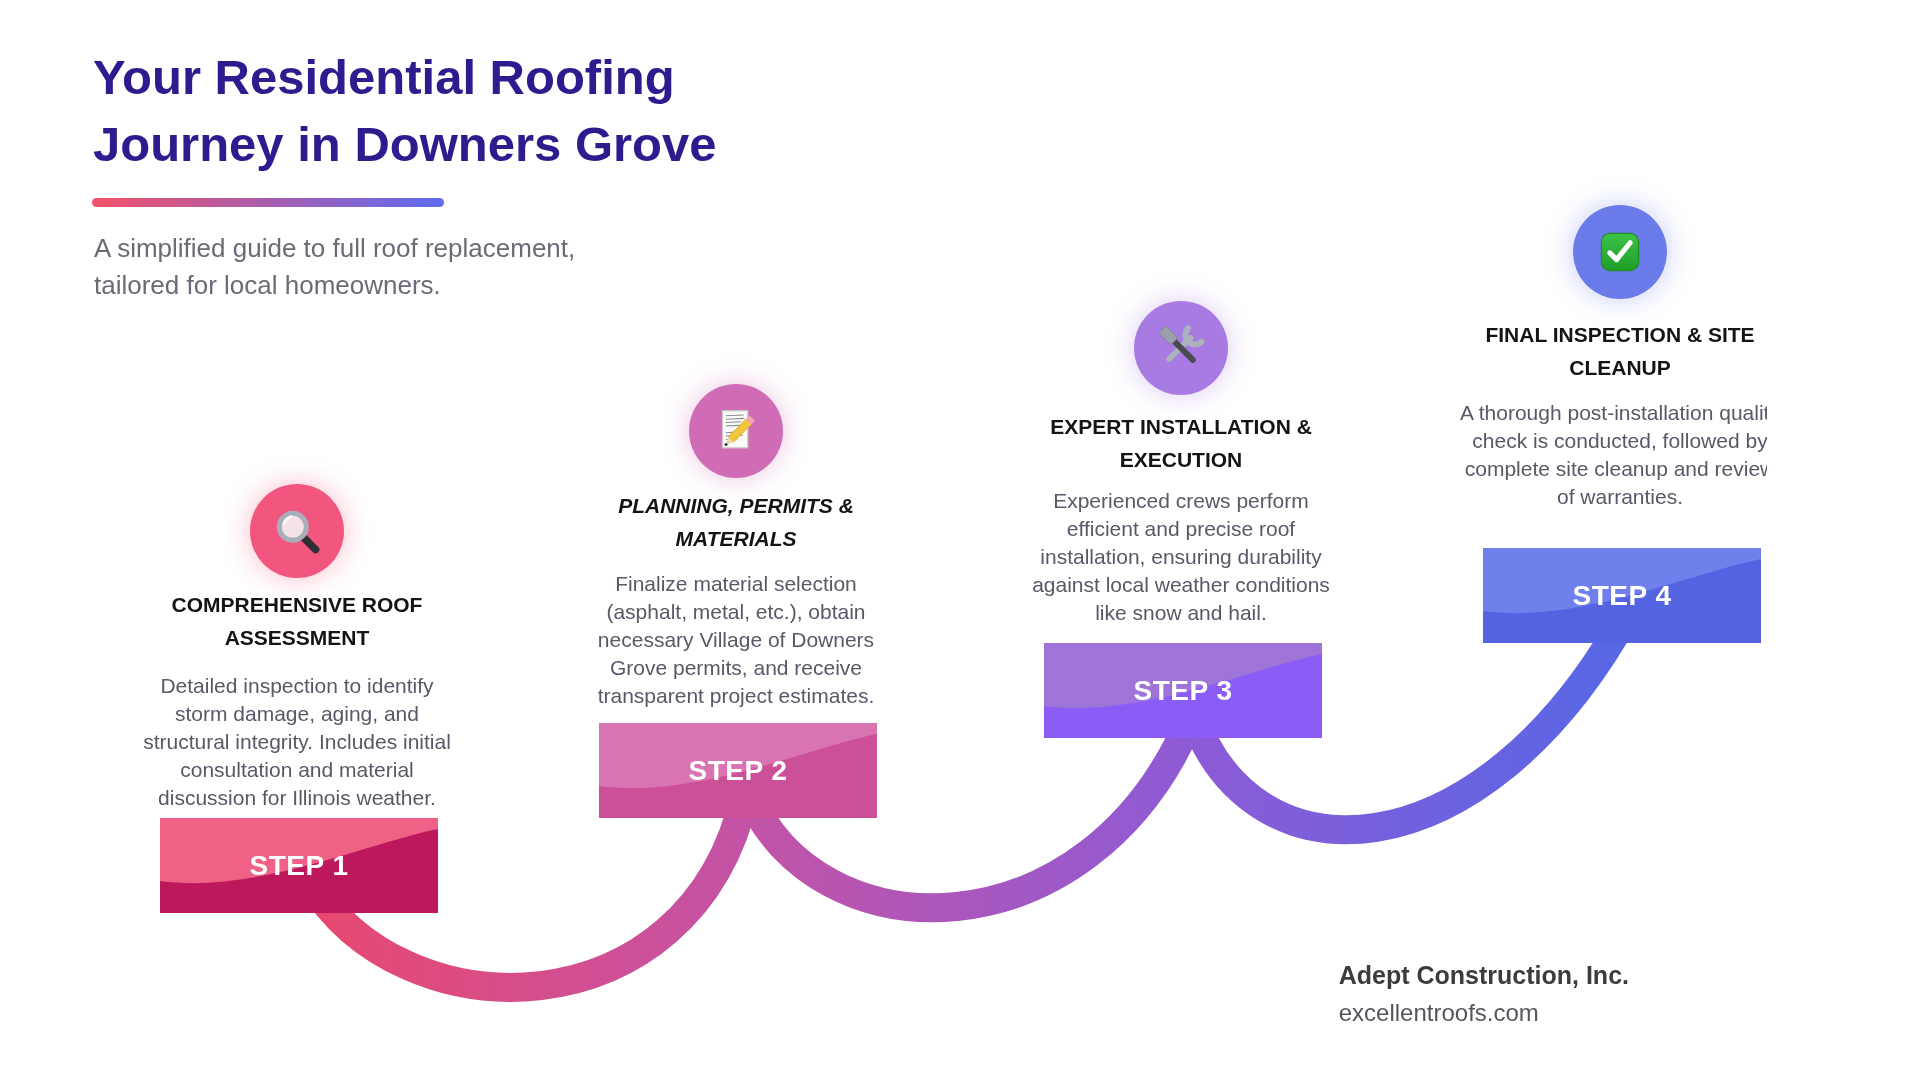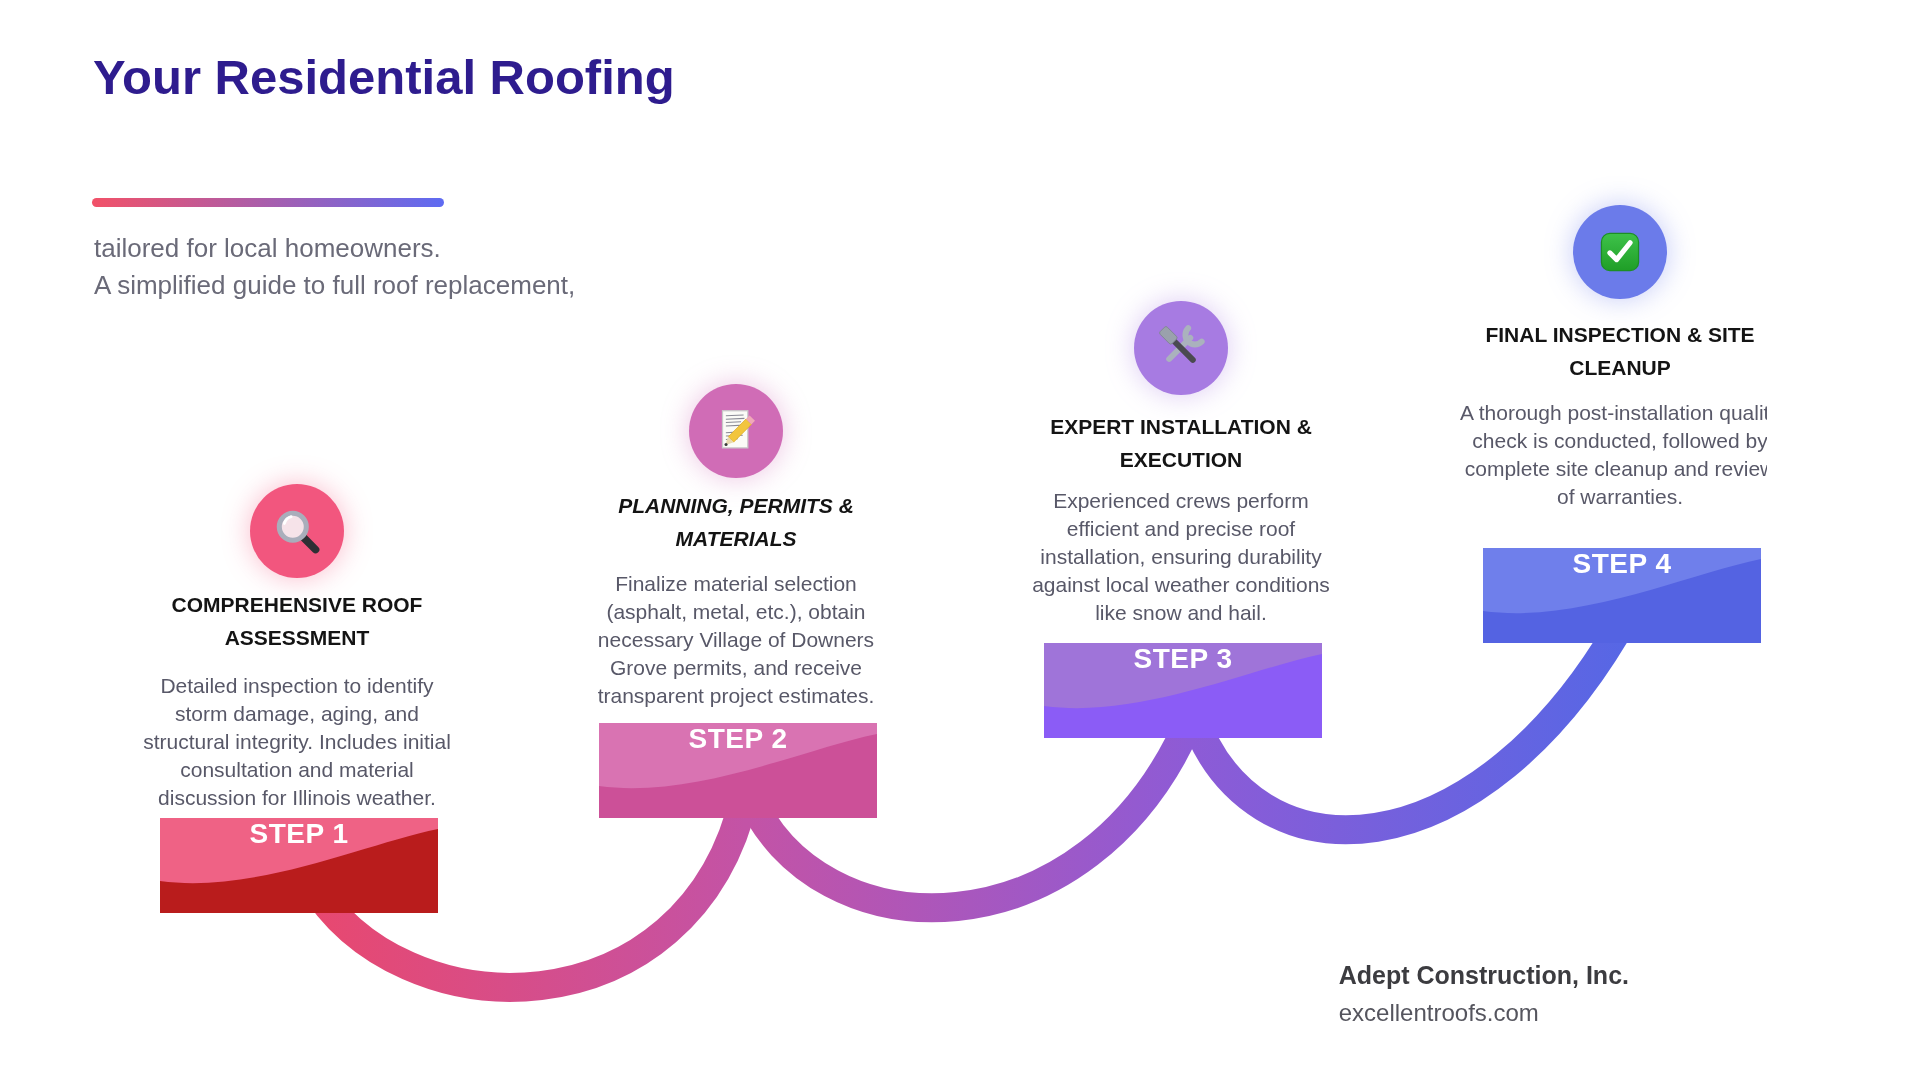--- a/index.html
+++ b/index.html
@@ -40,48 +40,49 @@
     position:absolute;left:0;right:0;margin:0 auto;text-align:center;
     font-size:21px;line-height:33px;font-weight:bold;color:#141414;
   }
   .step-desc{
     position:absolute;left:0;right:0;margin:0 auto;text-align:center;
     font-size:21px;line-height:28px;color:#585868;
   }
   .d1{max-width:308px;} .d2{max-width:300px;} .d3{max-width:314px;text-align:center;} .d4{max-width:332px;}
   .banner{
     position:absolute;left:4px;right:0;margin:0 auto;width:278px;height:95px;
-    display:flex;align-items:flex-start;justify-content:center;overflow:hidden;
-  }
-  .s1 .banner{background:#b91c1c;}
+    display:flex;align-items:center;justify-content:center;overflow:hidden;
+  }
+  .s1 .banner{background:#be185d;}
   .s2 .banner{background:#CC5098;}
   .s3 .banner{background:#8b5cf6;}
   .s4 .banner{background:#5463E2;}
   .banner .wave{position:absolute;left:0;top:0;}
   .banner-label{
     position:relative;color:#ffffff;font-size:28px;font-weight:bold;letter-spacing:.5px;
   }
   
   .footer{position:absolute;right:138px;top:960px;text-align:left;z-index:2;}
   .footer-company{font-size:25px;font-weight:bold;color:#3C3C40;line-height:31px;}
   .footer-site{font-size:24px;color:#55555E;line-height:30px;margin-top:7px;}
   .roof-logo{position:absolute;left:1799px;top:967px;z-index:2;}
 </style>
 </head>
 <body>
 
 <div class="canvas">
 
   <div class="title">
     <div>Your Residential Roofing</div>
+    <div>Journey in Downers Grove</div>
   </div>
   <div class="accent-bar"></div>
   <div class="subtitle">
+    <div>A simplified guide to full roof replacement,</div>
     <div>tailored for local homeowners.</div>
-    <div>A simplified guide to full roof replacement,</div>
   </div>
 
   <svg class="connectors" width="1920" height="1080" viewBox="0 0 1920 1080">
     <defs>
       <linearGradient id="cg1" gradientUnits="userSpaceOnUse" x1="310" y1="900" x2="745" y2="900">
         <stop offset="0" stop-color="#E8486F"></stop>
         <stop offset="1" stop-color="#C353A6"></stop>
       </linearGradient>
       <linearGradient id="cg2" gradientUnits="userSpaceOnUse" x1="748" y1="850" x2="1192" y2="850">
         <stop offset="0" stop-color="#C353A6"></stop>

